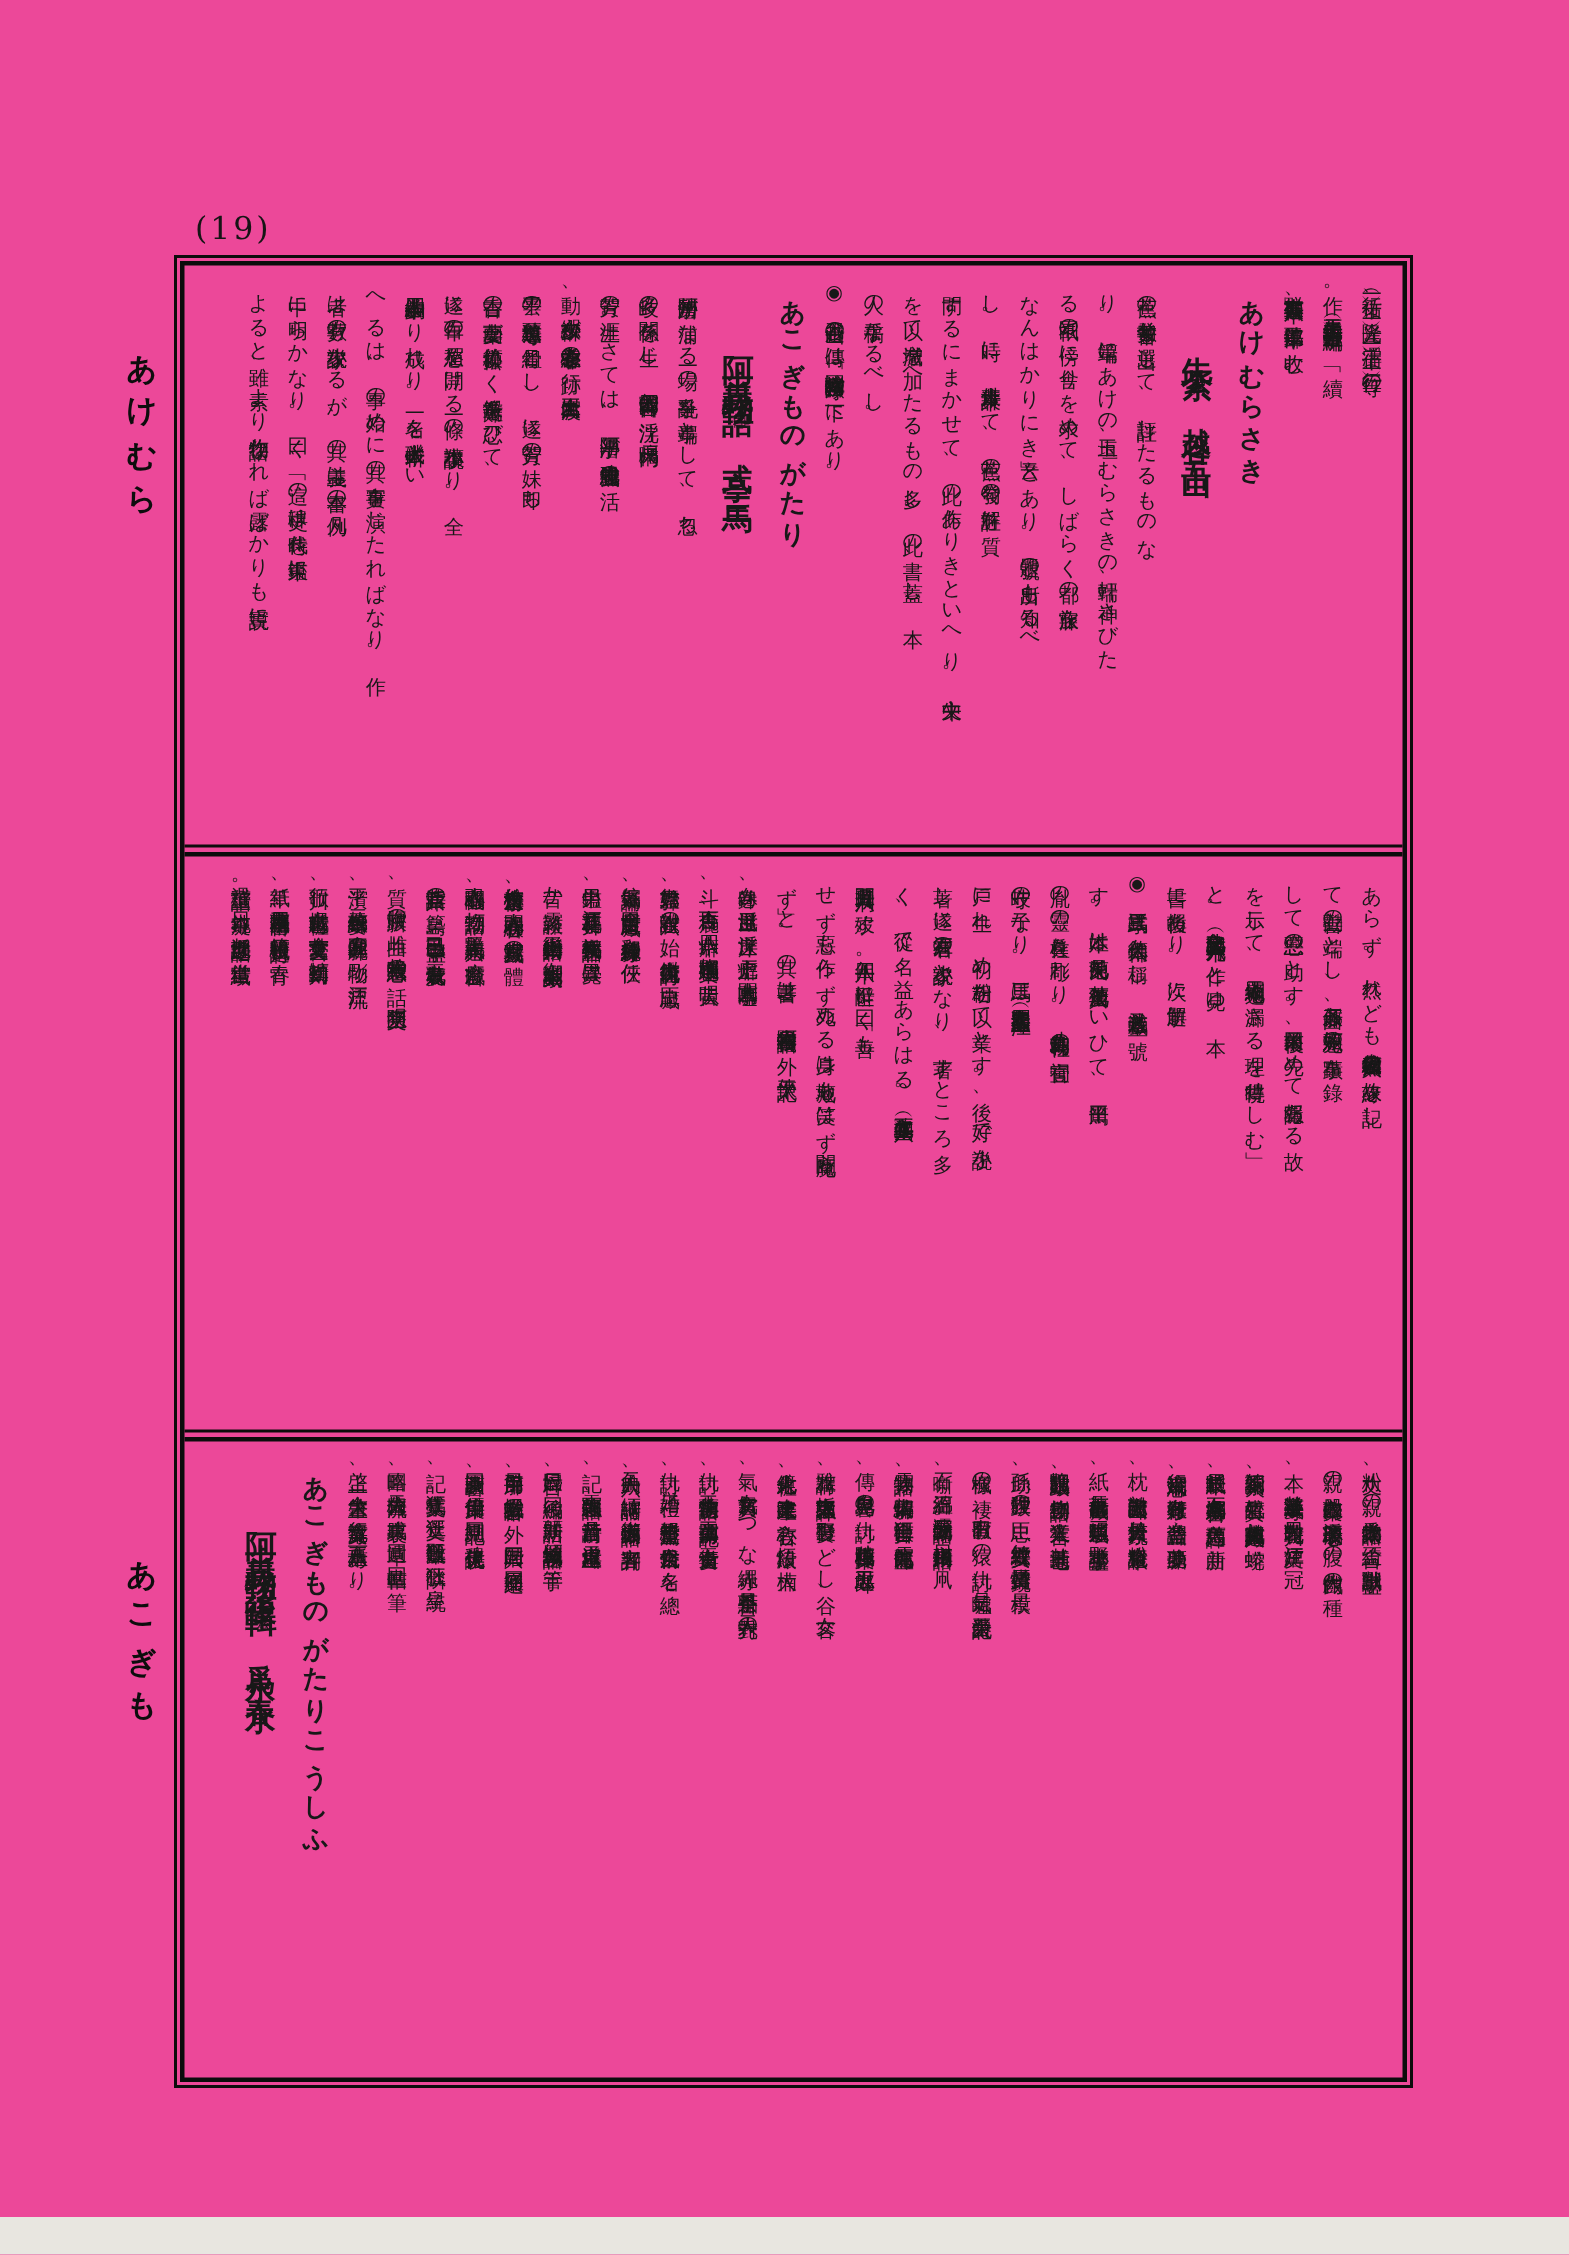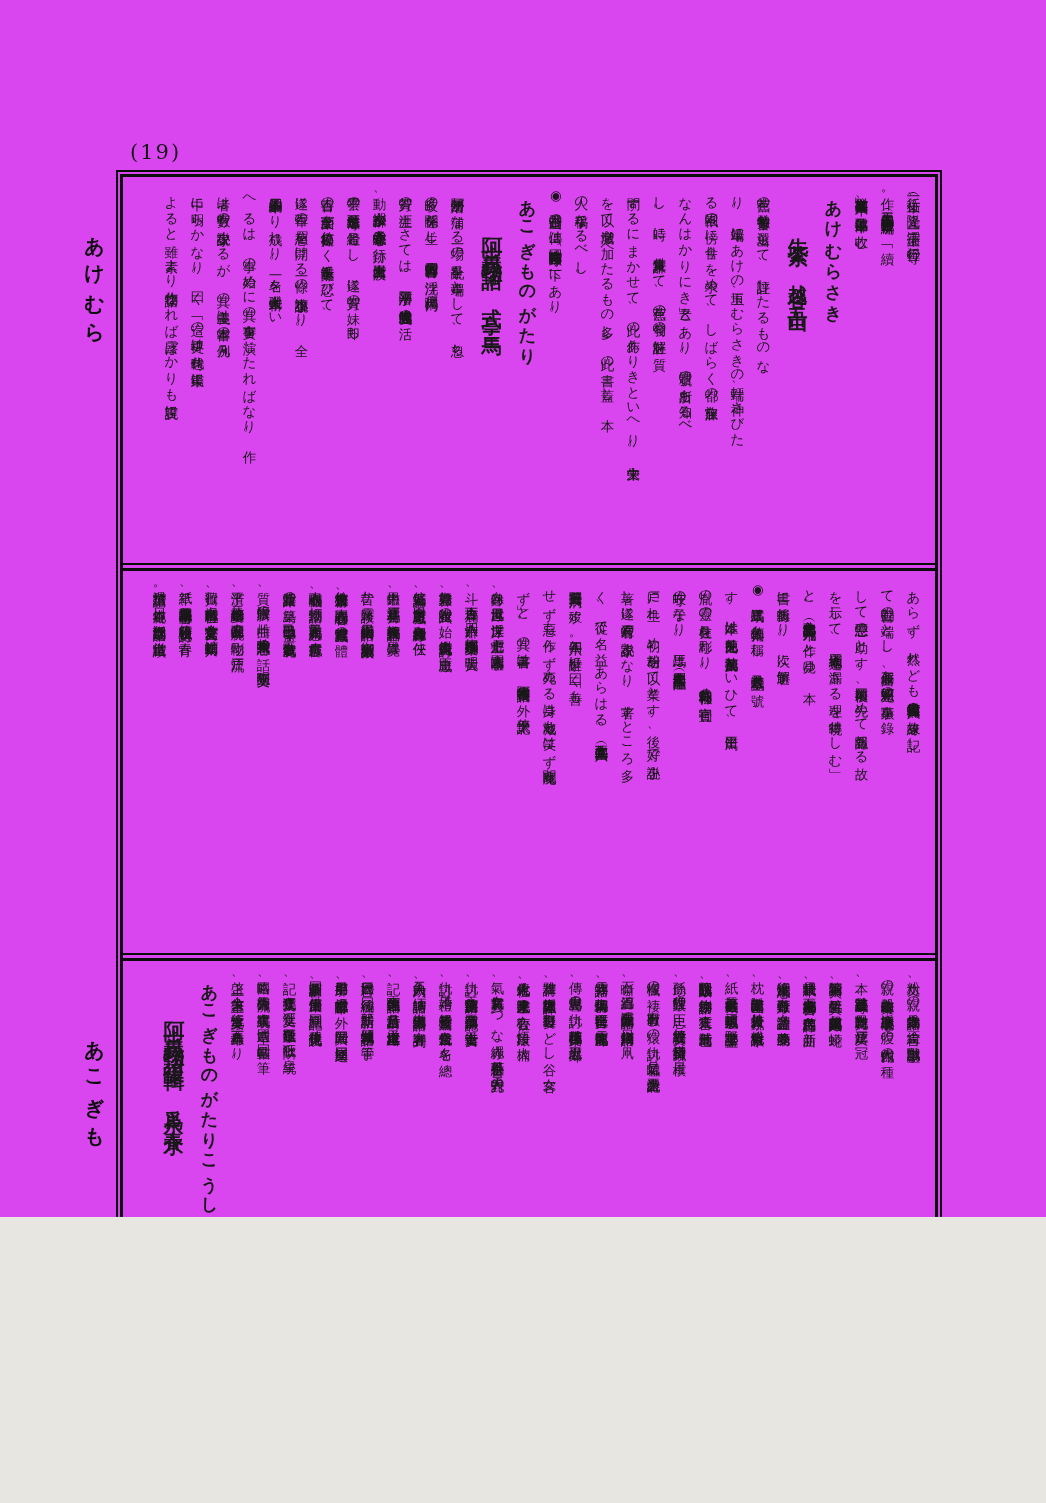--- a/index.html
+++ b/index.html
@@ -2,23 +2,23 @@
 <html lang="ja"><head>
 <meta charset="utf-8">
 <style>
   html,body{margin:0;padding:0;}
   body{
     background:#e8e6e0;
     font-family:"DejaVu Serif","Liberation Serif",serif;
   }
   .page{
     position:relative;
-    width:1046px;height:1217px;
+    width:1046px;height:1478px;
     margin:0 auto;
-    background:#d946ef;
+    background:#ec4899;
     color:#151515;
     overflow:hidden;
   }
   .page-number{
     position:absolute;left:130px;top:140px;
     font-size:21px;letter-spacing:2px;
     font-family:"DejaVu Serif",serif;
   }
   .margin-label{
     position:absolute;left:82px;

